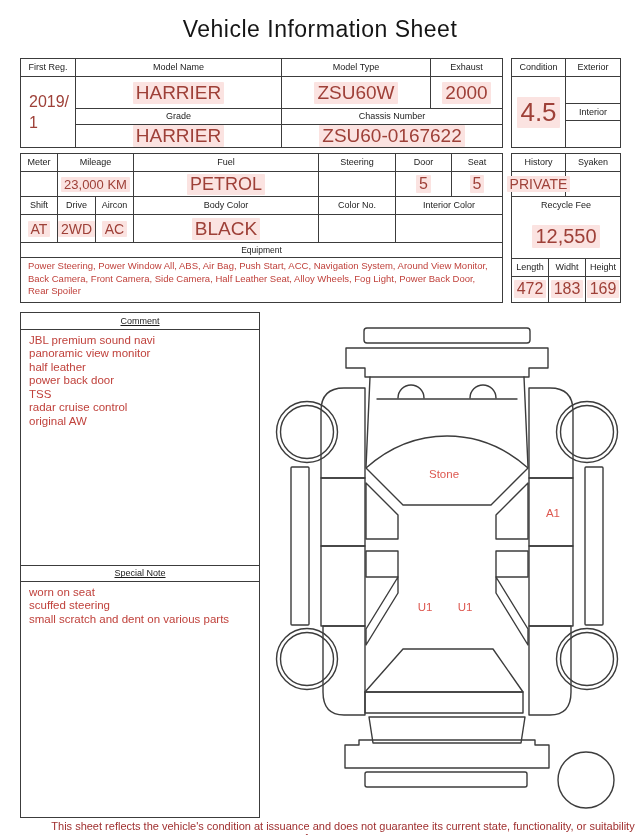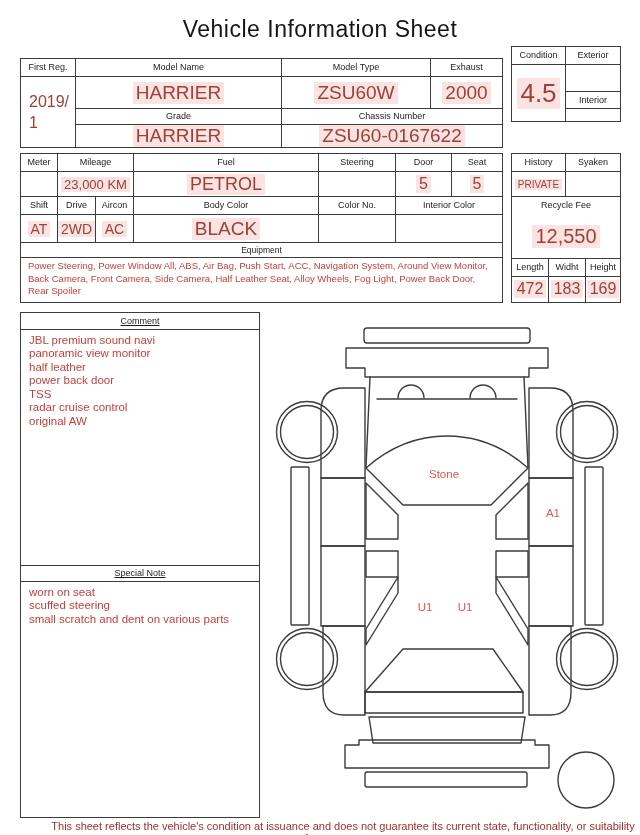--- a/index.html
+++ b/index.html
@@ -28,34 +28,34 @@
     grid-template-columns:55px 206px 149px 1fr;grid-template-rows:18px 32px 16px 1fr;}
   .c-freg-l{grid-area:1/1/2/2;} .c-freg-v{grid-area:2/1/5/2;font-size:16px;line-height:21px;margin-left:8px;}
   .c-freg-v .wrap{word-break:break-all;text-align:left;width:48px;}
   .c-mname-l{grid-area:1/2/2/3;} .c-mname-v{grid-area:2/2/3/3;font-size:19px;}
   .c-mtype-l{grid-area:1/3/2/4;} .c-mtype-v{grid-area:2/3/3/4;font-size:19px;}
   .c-exh-l{grid-area:1/4/2/5;}  .c-exh-v{grid-area:2/4/3/5;font-size:19px;}
   .c-grade-l{grid-area:3/2/4/3;} .c-grade-v{grid-area:4/2/5/3;font-size:19px;}
   .c-chassis-l{grid-area:3/3/4/5;} .c-chassis-v{grid-area:4/3/5/5;font-size:19px;}
 
   
-  .cond-panel{left:511px;top:46px;width:110px;height:76px;display:grid;
+  .cond-panel{left:511px;top:58px;width:110px;height:90px;display:grid;
     grid-template-columns:54px 1fr;grid-template-rows:18px 27px 17px 1fr;}
   .c-cond-l{grid-area:1/1/2/2;} .c-cond-v{grid-area:2/1/5/2;font-size:26px;}
   .c-ext-l{grid-area:1/2/2/3;}  .c-ext-v{grid-area:2/2/3/3;}
   .c-int-l{grid-area:3/2/4/3;}  .c-int-v{grid-area:4/2/5/3;}
 
   
   .spec-table{left:20px;top:153px;width:483px;height:150px;display:flex;flex-direction:column;}
   .spec-a{display:grid;grid-template-columns:37px 76px 185px 77px 56px 1fr;grid-template-rows:18px 25px;}
   .spec-b{display:grid;grid-template-columns:37px 38px 38px 185px 77px 1fr;grid-template-rows:18px 28px;}
   .spec-eq-hd{height:15px;font-size:8.5px;}
   .spec-eq-txt{flex:1;padding:2px 7px;font-size:9.5px;line-height:12.5px;color:var(--note_red);text-align:left;}
   .fs13{font-size:13px;} .fs18{font-size:18px;} .fs16{font-size:16px;}
-  .fs14{font-size:14px;} .fs19{font-size:19px;} .fs12{font-size:10px;} .fs20{font-size:20px;}
+  .fs14{font-size:14px;} .fs19{font-size:19px;} .fs12{font-size:14px;} .fs20{font-size:20px;}
 
   
   .side-panel{left:511px;top:153px;width:110px;height:150px;display:flex;flex-direction:column;}
   .side-a{display:grid;grid-template-columns:54px 1fr;grid-template-rows:18px 25px;}
   .side-rec-l{height:18px;font-size:9px;}
   .side-rec-v{height:44px;}
   .side-b{display:grid;grid-template-columns:37px 37px 1fr;grid-template-rows:18px 1fr;height:45px;}
 
   
   .notes{left:20px;top:312px;width:240px;height:506px;display:flex;flex-direction:column;}

